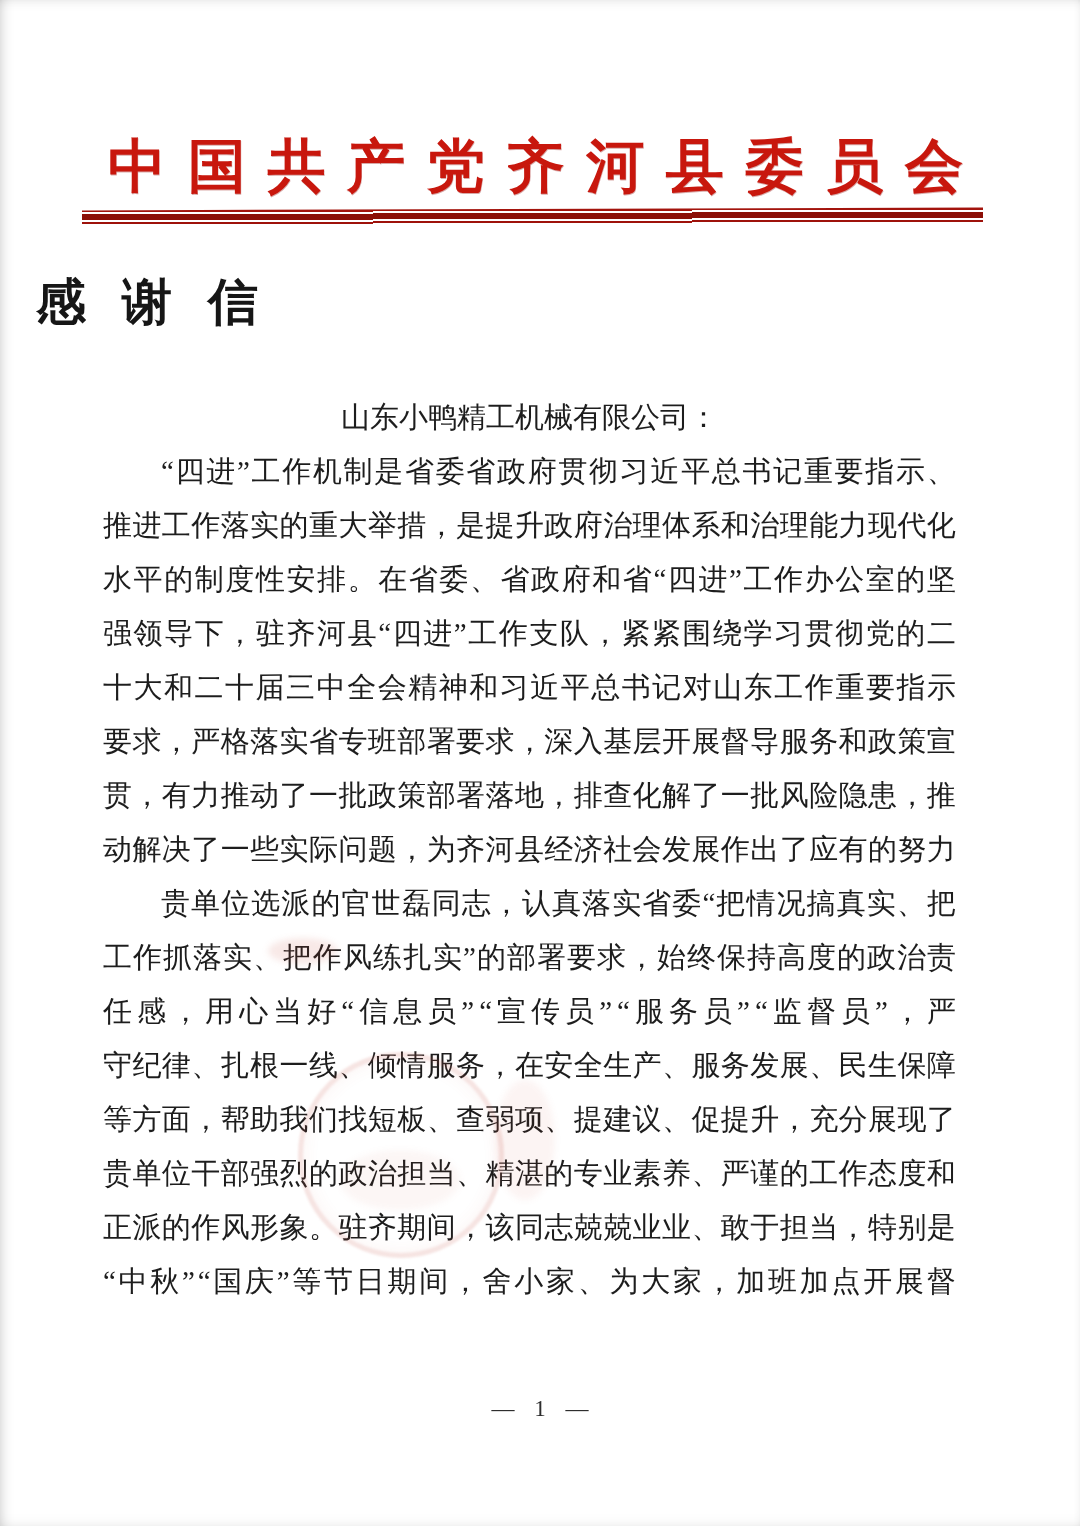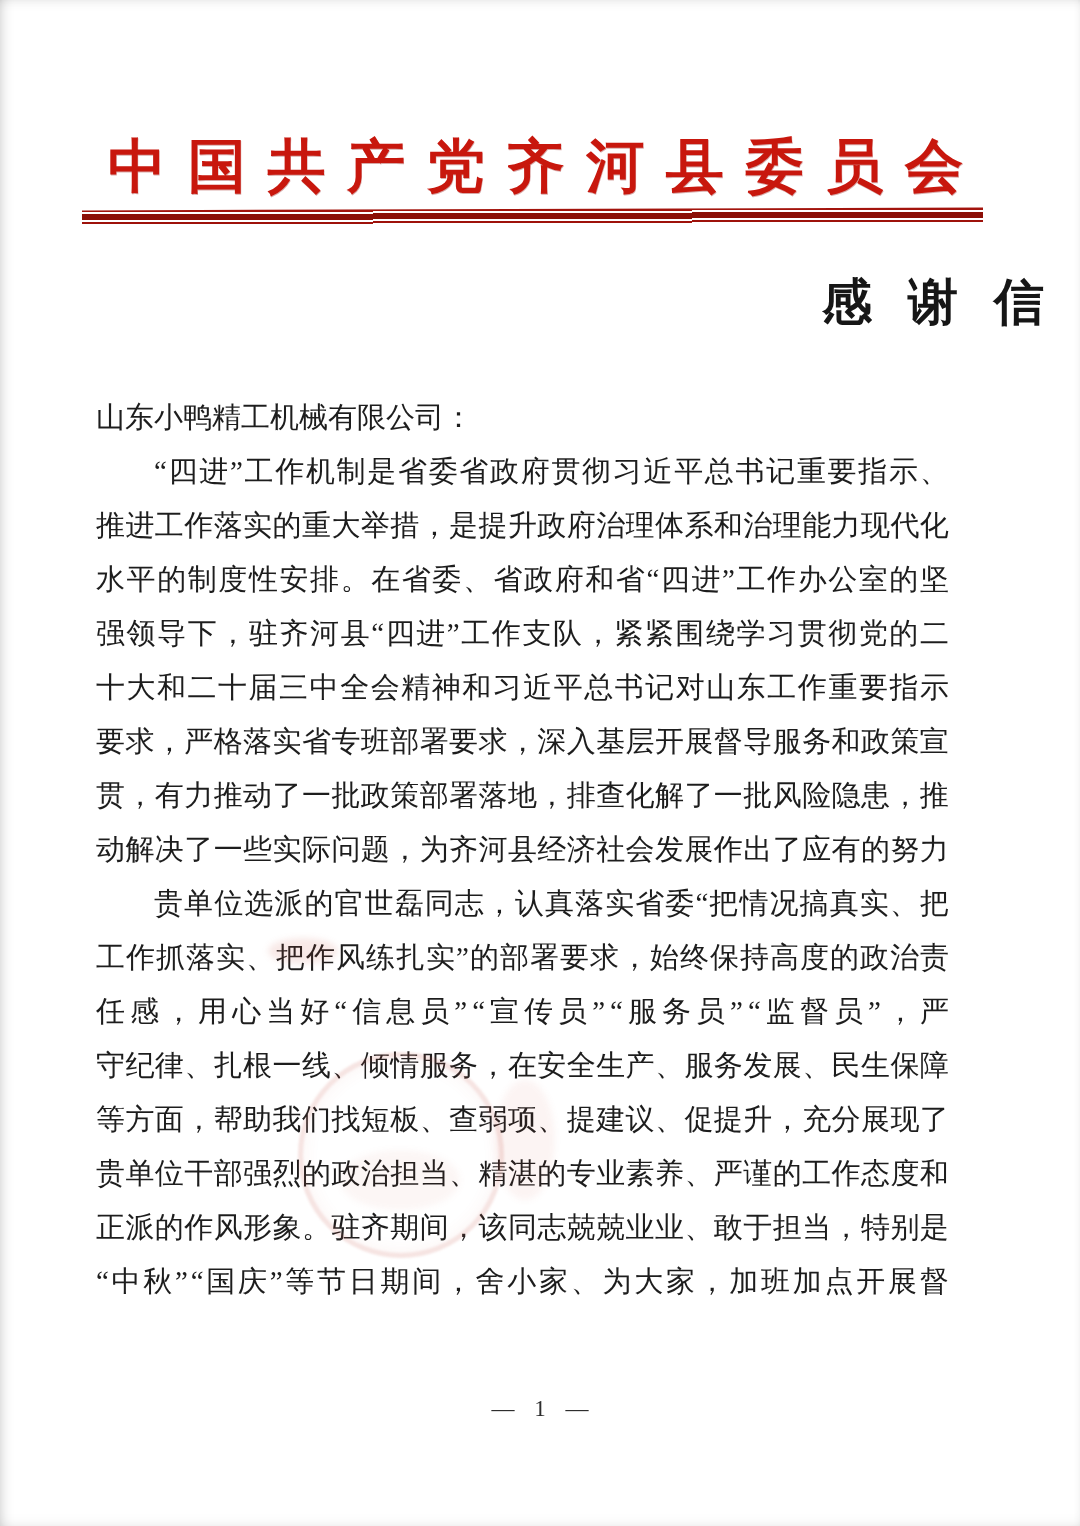--- a/index.html
+++ b/index.html
@@ -50,35 +50,36 @@
       #ffffff 10px, #ffffff 12px,
       #9e120b 12px, #9e120b 14px,
       transparent 14px);
   }
   
   .doc-title {
     position: absolute;
     top: 272px;
     left: 0;
     width: 100%;
-    text-align: right;
+    text-align: left;
     font-size: 50px;
     font-weight: 700;
     color: #161616;
     letter-spacing: 36px;
     text-indent: 36px;
     line-height: 1.2;
   }
   
   .letter-body {
     position: absolute;
-    left: 96px;
+    left: 103px;
     top: 390px;
     width: 853px;
     color: #1d1d1d;
+    text-align: center;
   }
   .line {
     height: 54px;
     font-size: 29px;
     line-height: 54px;
     white-space: nowrap;
   }
   .jline {
     display: flex;
     justify-content: space-between;

